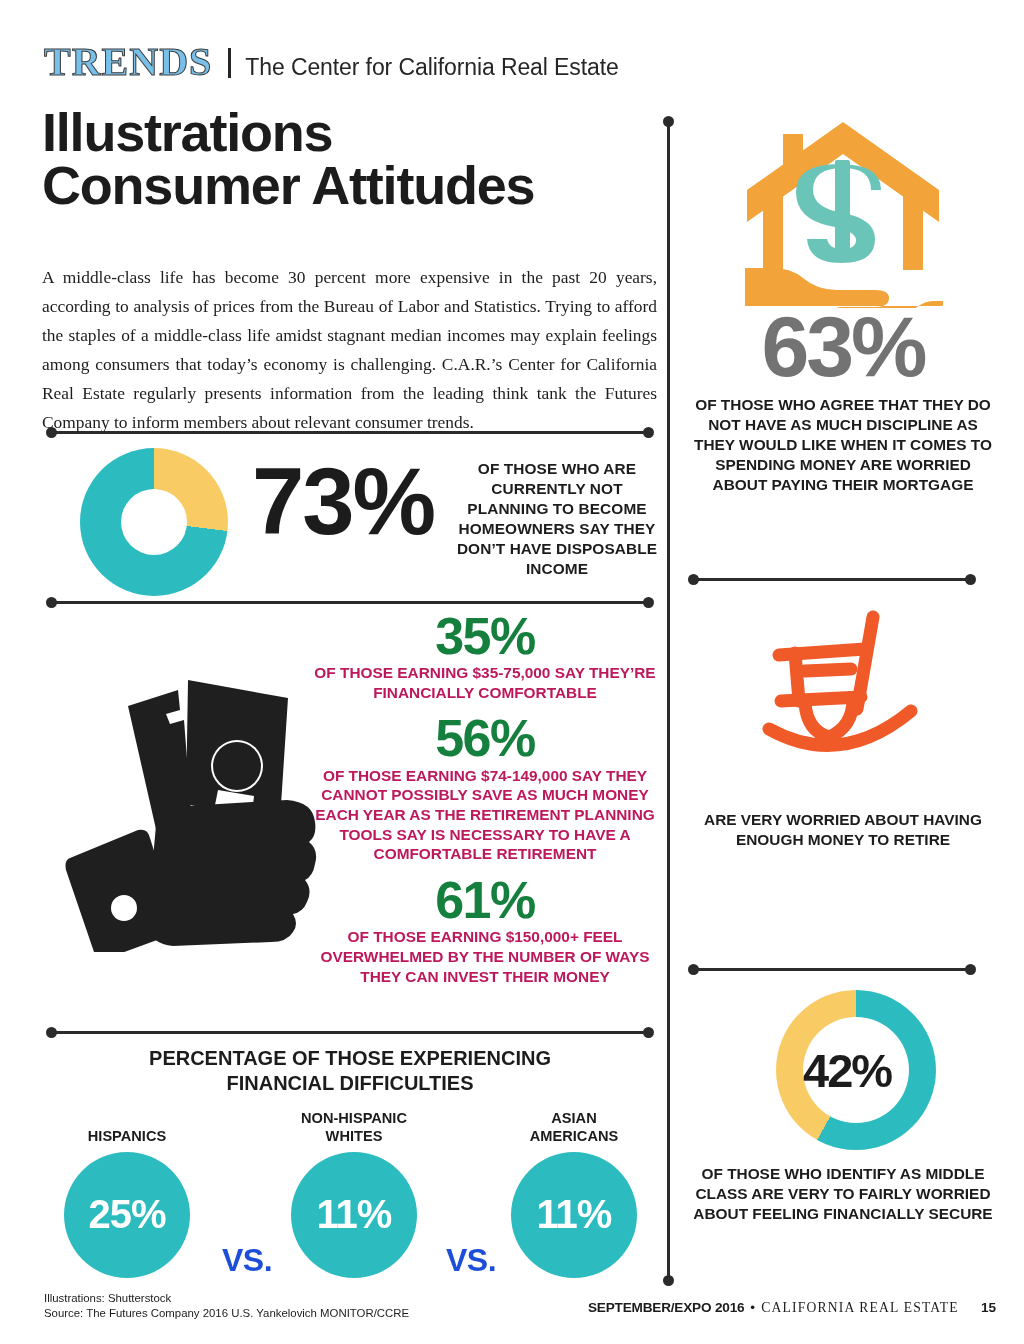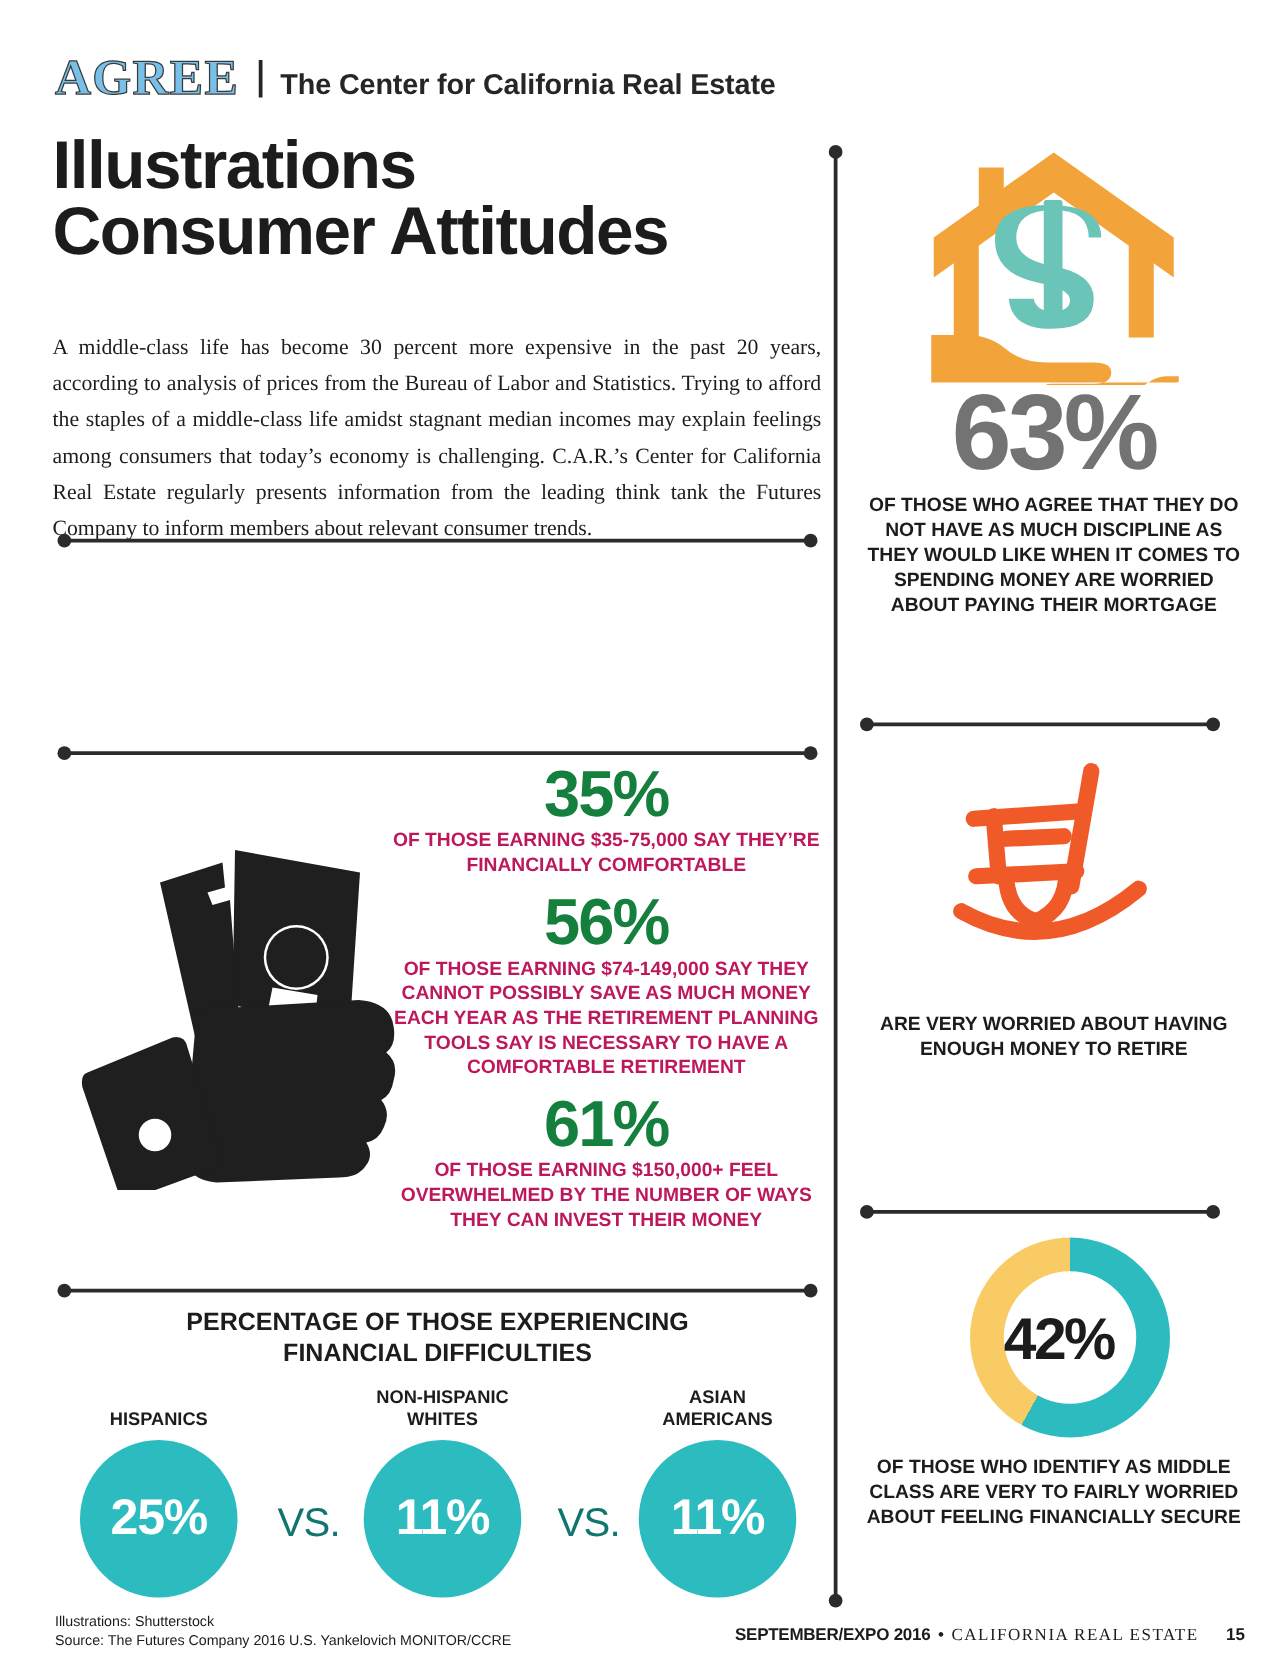--- a/index.html
+++ b/index.html
@@ -23,21 +23,21 @@
     letter-spacing:1px;
     color:#79c0e8;
     -webkit-text-stroke:1px #3b3b3b;
     line-height:1;
   }
   .mast-bar{
     display:inline-block;width:3px;height:30px;background:#262626;
     margin:0 14px 0 16px;position:relative;top:3px;
   }
   .mast-sub{
-    font-size:23px;font-weight:700;color:#262626;letter-spacing:-0.1px;
+    font-size:23px;font-weight:400;color:#262626;letter-spacing:-0.1px;
     font-family:"Liberation Sans", sans-serif;
   }
 
   
   .headline{
     position:absolute;left:42px;top:106px;width:600px;
     font-size:54px;line-height:0.98;font-weight:700;color:#1c1c1c;
     letter-spacing:-1.2px;
   }
   .headline span{display:block;}
@@ -102,21 +102,21 @@
   .eth-label{
     font-size:14.6px;font-weight:700;line-height:1.22;color:#1c1c1c;
     text-transform:uppercase;margin-bottom:6px;
   }
   .eth-circle{
     width:126px;height:126px;border-radius:50%;background:#2cbcc0;
     display:flex;align-items:center;justify-content:center;
     color:#ffffff;font-size:40px;font-weight:700;letter-spacing:-1px;
   }
   .vs{
-    position:absolute;font-size:32px;font-weight:400;color:#0f766e;letter-spacing:-0.5px;
+    position:absolute;font-size:32px;font-weight:700;color:#1d4ed8;letter-spacing:-0.5px;margin-top:42px;
   }
 
   
   .rcol{position:absolute;left:668px;top:0;width:356px;height:1344px;}
   .r-block{position:absolute;width:306px;left:22px;text-align:center;}
   .r-num{font-size:86px;font-weight:700;letter-spacing:-3px;color:#737373;line-height:0.9;}
   .r-cap{font-size:15.4px;font-weight:700;line-height:1.3;color:#1c1c1c;text-transform:uppercase;margin-top:10px;}
 
   
   .donut42{position:absolute;left:86px;top:0;width:160px;height:160px;border-radius:50%;}
@@ -137,38 +137,45 @@
   .foot-right .sep{margin:0 6px;}
   .foot-right .serifpart{font-family:"Liberation Serif", serif;letter-spacing:1.2px;}
   .foot-right .pg{font-weight:700;margin-left:22px;}
 </style>
 </head>
 <body>
 
 <div class="page">
 
   <div class="masthead">
-    <span class="trends-word">AGREE</span>
+    <span class="trends-word">TRENDS</span>
     <span class="mast-bar"></span>
     <span class="mast-sub">The Center for California Real Estate</span>
   </div>
 
   <div class="headline">
     <span>Illustrations</span>
     <span>Consumer Attitudes</span>
   </div>
 
   <p class="lede">A middle-class life has become 30 percent more expensive in the past 20 years, according to analysis of prices from the Bureau of Labor and Statistics. Trying to afford the staples of a middle-class life amidst stagnant median incomes may explain feelings among consumers that today’s economy is challenging. C.A.R.’s Center for California Real Estate regularly presents information from the leading think tank the Futures Company to inform members about relevant consumer trends.</p>
 
   <div class="rule" style="left:48px;top:431px;width:604px;"></div>
   <div class="rule" style="left:48px;top:601px;width:604px;"></div>
   <div class="rule" style="left:48px;top:1031px;width:604px;"></div>
 
   <div class="vrule" style="left:667px;top:118px;height:1166px;"></div>
 
+  <div class="block73">
+    <div class="donut73" style="background:conic-gradient(#F9CB64 0deg 97deg, #2CBCC0 97deg 360deg);">
+      <div class="hole"></div>
+    </div>
+    <div class="bignum num73">73%</div>
+    <div class="caption cap73">OF THOSE WHO ARE CURRENTLY NOT PLANNING TO BECOME HOMEOWNERS SAY THEY DON’T HAVE DISPOSABLE INCOME</div>
+  </div>
 
   <div class="money-icon">
     <svg viewBox="0 0 280 290" width="280" height="290" aria-hidden="true">
       <g fill="#1f1f1f">
 
         <path d="M66 44 L116 28 L118 48 L104 52 L108 62 L122 58 L130 162 L96 176 Z"></path>
 
         <path d="M126 18 L226 36 L218 158 L190 152 L192 134 L156 128 L152 148 L124 142 Z"></path>
 
         <circle cx="175" cy="104" r="26" fill="#ffffff"></circle>

